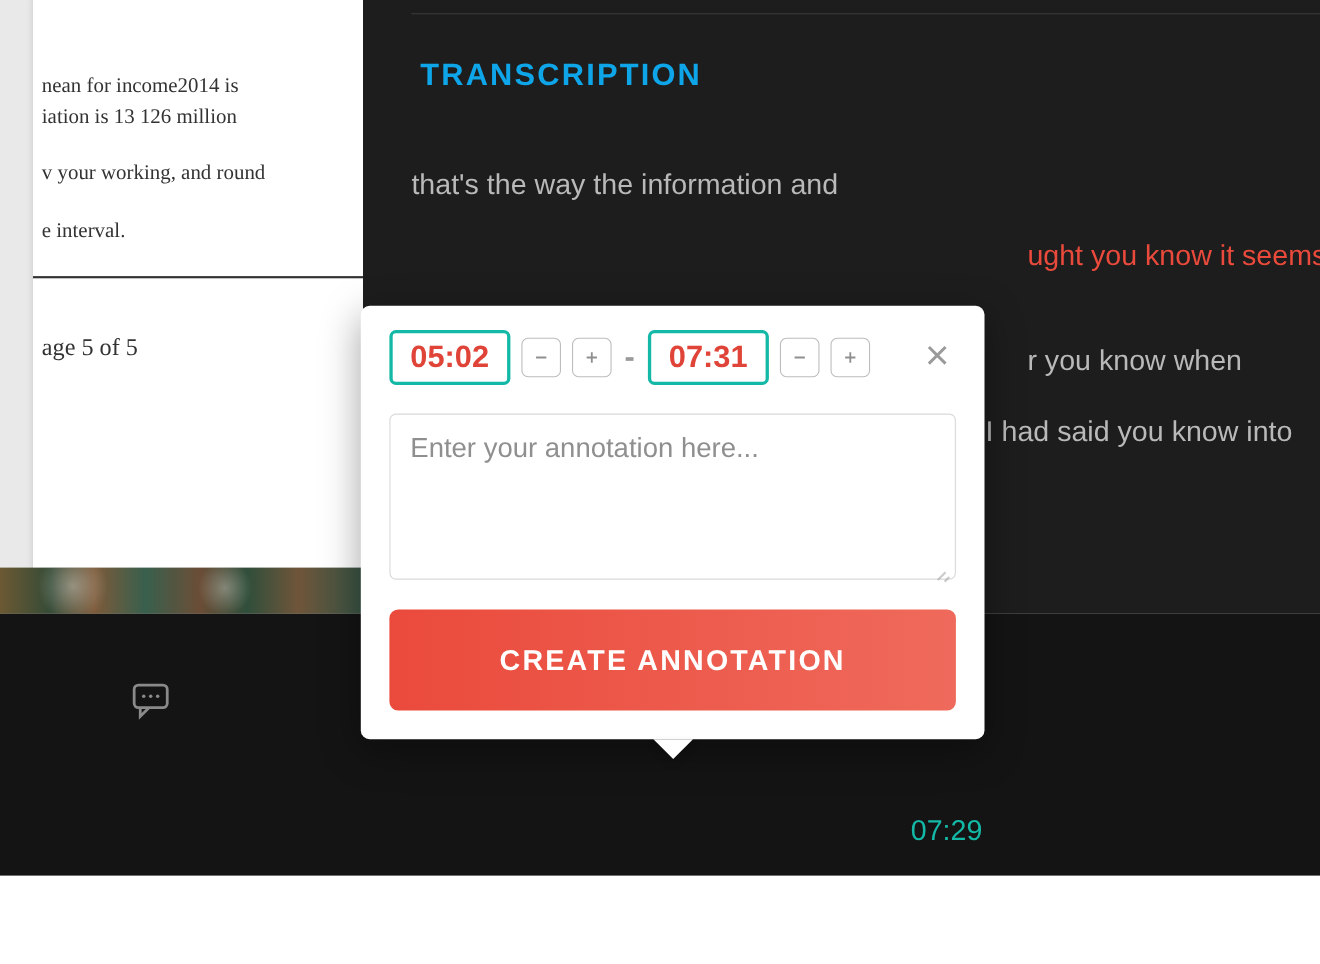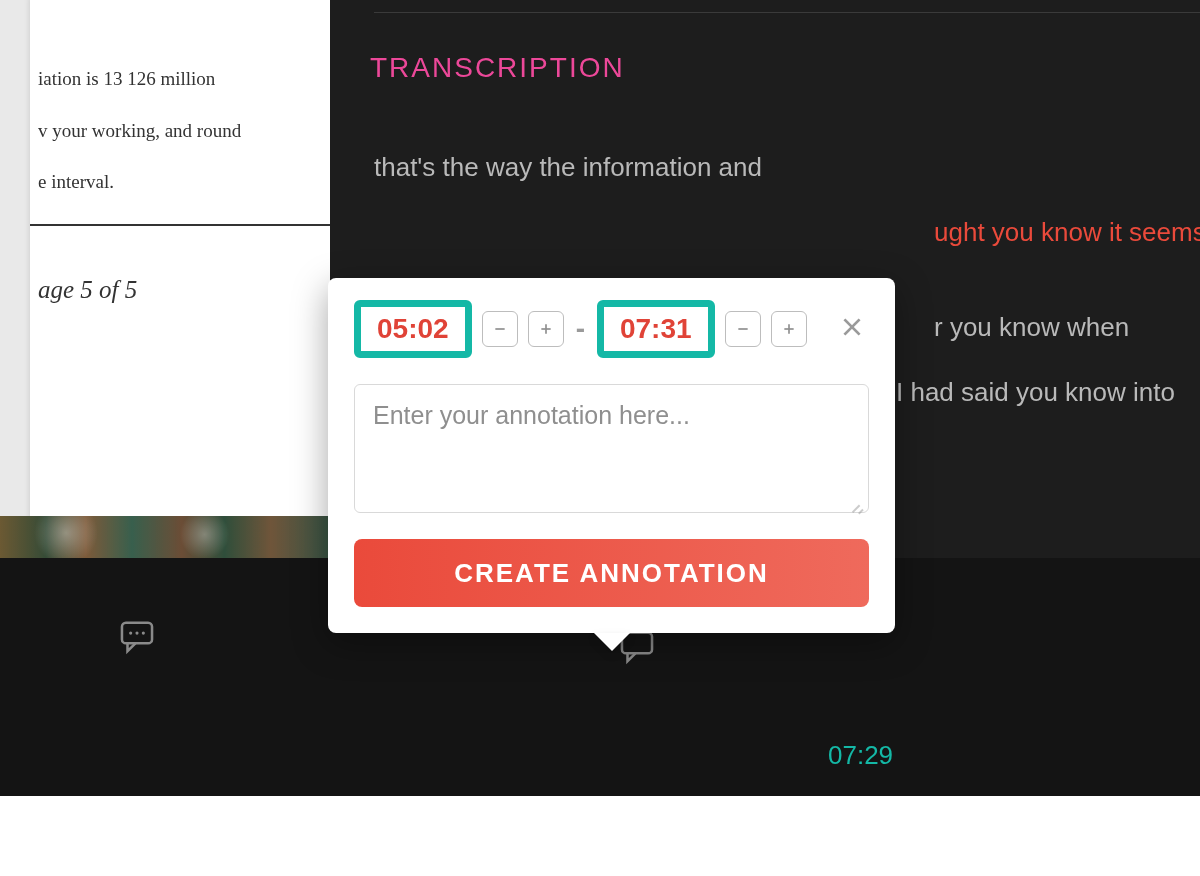--- a/index.html
+++ b/index.html
@@ -25,21 +25,21 @@
     color: #333;
     overflow: hidden;
   }
   .doc-line { font-size: 19px; line-height: 1.45; white-space: pre; padding: 0 0 0 8px; overflow: hidden; text-overflow: clip; }
   .doc-gap { height: 24px; }
   .doc-rule {
     margin: 28px 0 0 0;
     border: none;
     border-top: 2.5px solid #333;
   }
-  .doc-pagenum { padding: 50px 0 0 8px; font-size: 25px; font-style: italic; }
+  .doc-pagenum { padding: 50px 0 0 8px; font-size: 22px; }
   .dog-strip {
     position: absolute;
     left: 0; bottom: 0;
     width: 330px; height: 42px;
     background:
       radial-gradient(circle at 20% 40%, rgba(255,255,255,0.35), transparent 12%),
       radial-gradient(circle at 62% 44%, rgba(255,255,255,0.3), transparent 12%),
       linear-gradient(90deg,#6b5b3a 0%, #3a4d3b 14%, #7a5c40 26%, #3e6050 40%, #6a503c 55%, #35503f 68%, #6e5740 82%, #3d5648 100%);
     filter: contrast(1.05) saturate(1.1);
   }
@@ -54,25 +54,25 @@
     overflow: hidden;
   }
   .trans-hr {
     position: absolute;
     left: 44px; right: 0; top: 12px;
     height: 1px;
     background: #3a3a3a;
   }
   .trans-title {
     position: absolute;
-    top: 52px; left: 40px;
+    top: 52px; left: 52px;
     font-size: 28px;
-    font-weight: 400;
+    font-weight: 700;
     letter-spacing: 2px;
-    color: #ec4899;
+    color: #0ea5e9;
   }
   .trans-body {
     position: absolute;
     top: 150px; left: 44px; right: 0;
     font-size: 26px;
     line-height: 1.35;
     color: #b9b9b9;
   }
   .trans-body p { margin: 0 0 30px 0; white-space: nowrap; overflow: hidden; }
   .trans-highlight { color: #ea4a3b; }
@@ -177,21 +177,21 @@
     border: 18px solid transparent;
     border-top-color: #fff;
     border-bottom: none;
     filter: drop-shadow(0 4px 4px rgba(0,0,0,0.15));
   }
   .time-row {
     display: flex; align-items: center; gap: 10px;
     margin-bottom: 26px;
   }
   .time-box {
-    border: 7px solid #14b8a6;
+    border: 3px solid #14b8a6;
     border-radius: 6px;
     padding: 6px 16px;
     font-size: 28px;
     font-weight: 700;
     color: #e04337;
     min-width: 96px;
     text-align: center;
   }
   .step-btn {
     width: 36px; height: 36px;
@@ -208,34 +208,34 @@
   .dash { color: #9a9a9a; font-size: 28px; font-weight: 600; padding: 0 2px; }
   .close-x {
     margin-left: auto;
     color: #9a9a9a;
     cursor: pointer;
     padding: 4px;
   }
   .close-x svg { width: 26px; height: 26px; }
   .anno-text {
     width: 100%;
-    height: 129px;
+    height: 151px;
     border: 1px solid #d9d9d9;
     border-radius: 6px;
     padding: 16px 18px;
     font-size: 25px;
     color: #333;
     font-family: inherit;
     resize: none;
     margin-bottom: 22px;
   }
   .anno-text::placeholder { color: #8f8f8f; }
   .create-btn {
     width: 100%;
-    height: 68px;
+    height: 92px;
     border: none;
     border-radius: 8px;
     background: linear-gradient(90deg, #ea4a3b 0%, #ef6a5c 100%);
     color: #fff;
     font-size: 26px;
     font-weight: 700;
     letter-spacing: 2px;
     cursor: pointer;
   }
   
@@ -254,20 +254,21 @@
   .ta-handle::before { width: 10px; height: 1.5px; transform: rotate(-45deg) translateY(-3px); }
   .ta-handle::after  { width: 6px;  height: 1.5px; transform: rotate(-45deg) translateY(1px); }
 </style>
 </head>
 <body>
 
 <div class="app">
 
   <div class="doc-pane">
     <div class="doc-paper">
+      <div class="doc-line">nean for income2014 is</div>
       <div class="doc-line">iation is 13 126 million</div>
       <div class="doc-gap"></div>
       <div class="doc-line">v your working, and round</div>
       <div class="doc-gap"></div>
       <div class="doc-line">e interval.</div>
       <hr class="doc-rule">
       <div class="doc-pagenum">age 5 of 5</div>
     </div>
     <div class="dog-strip"></div>
   </div>

